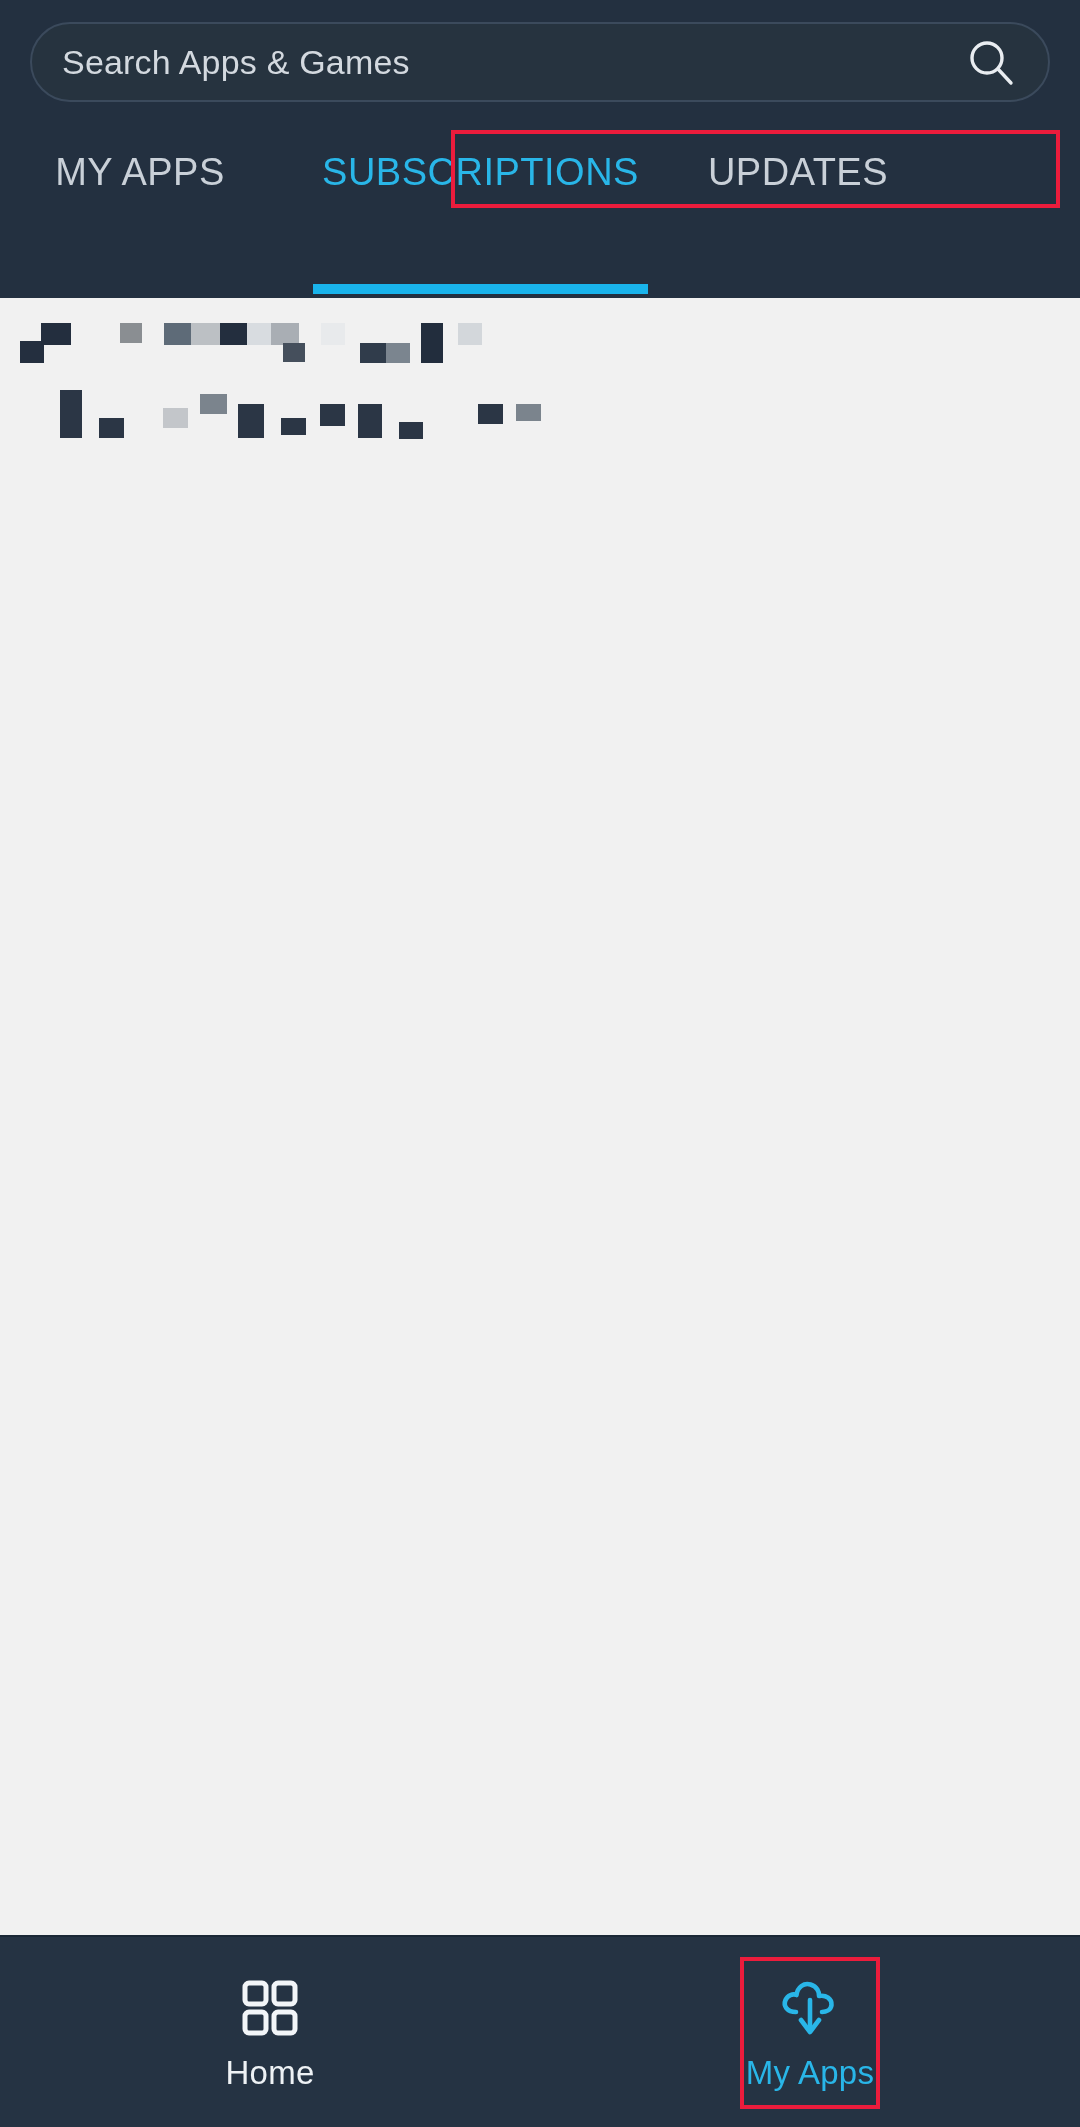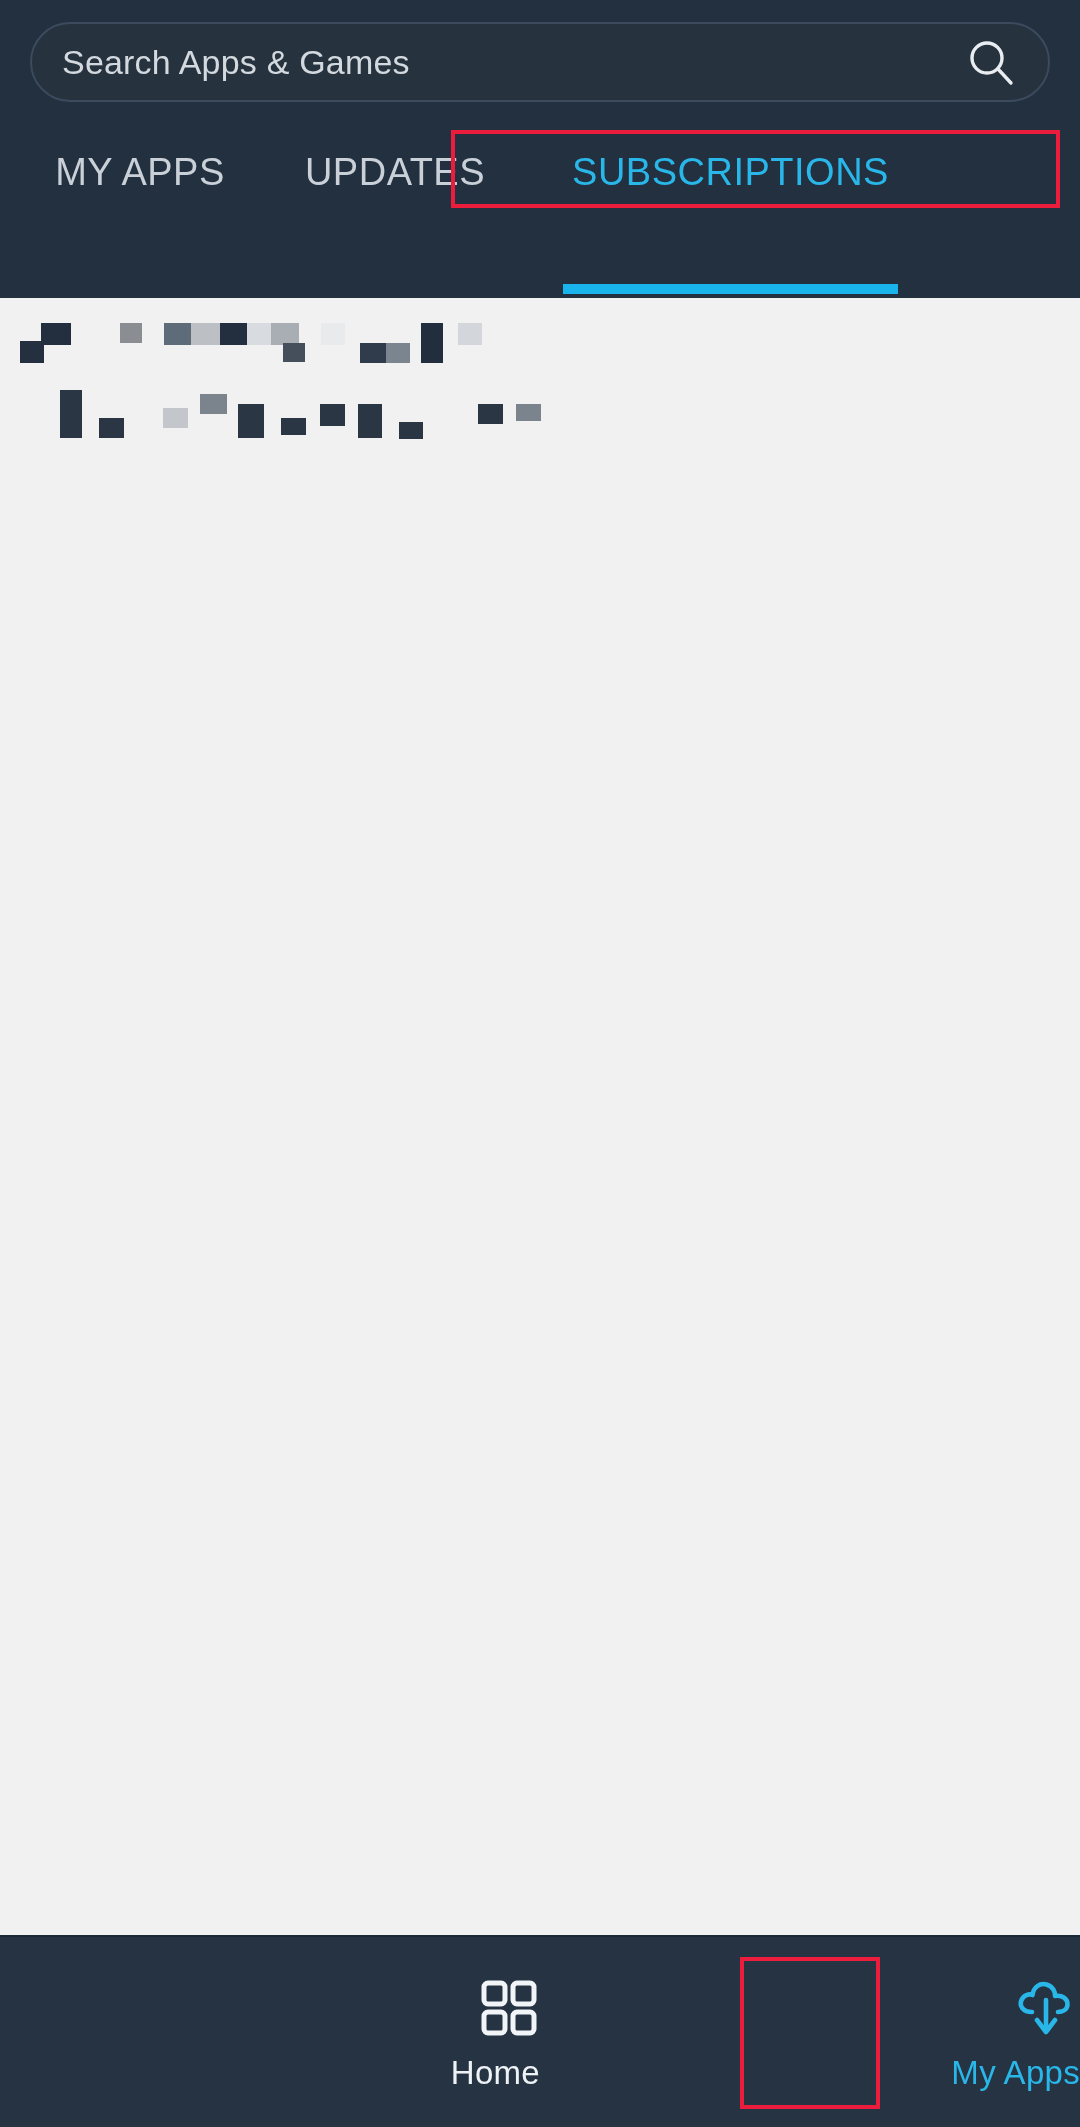--- a/index.html
+++ b/index.html
@@ -159,21 +159,21 @@
     background: #253343;
     border-top: 2px solid #1b2836;
     display: flex;
     align-items: center;
   }
   .nav-item {
     flex: 1 1 0;
     height: 100%;
     display: flex;
     flex-direction: column;
-    align-items: flex-end;
+    align-items: center;
     justify-content: center;
     cursor: pointer;
     position: relative;
   }
   .nav-icon {
     height: 72px;
     display: flex;
     align-items: center;
     justify-content: center;
     margin-bottom: 10px;
@@ -209,26 +209,26 @@
             <line x1="33" y1="33" x2="46" y2="47" stroke="#e9edf1" stroke-width="3.4" stroke-linecap="round"></line>
           </svg>
         </span>
       </div>
     </div>
 
     <div class="tabs">
       <div class="tab t-myapps">
         <span class="tab-label inactive">MY APPS</span>
       </div>
-      <div class="tab t-updates">
-        <span class="tab-label inactive">UPDATES</span>
-      </div>
       <div class="tab t-subs">
         <span class="tab-label active">SUBSCRIPTIONS</span>
         <span class="tab-underline"></span>
+      </div>
+      <div class="tab t-updates">
+        <span class="tab-label inactive">UPDATES</span>
       </div>
     </div>
 
     <div class="redbox subs-box"></div>
   </div>
 
   <div class="content">
     <div class="redacted-rows" id="redacted-rows">
         <div class="redacted-row" style="position: absolute; left: 0px; top: 25px; width: 100%;">
           <span class="blk" style="left: 20px; top: 18px; width: 24px; height: 22px; background: rgb(36, 47, 63);"></span>

